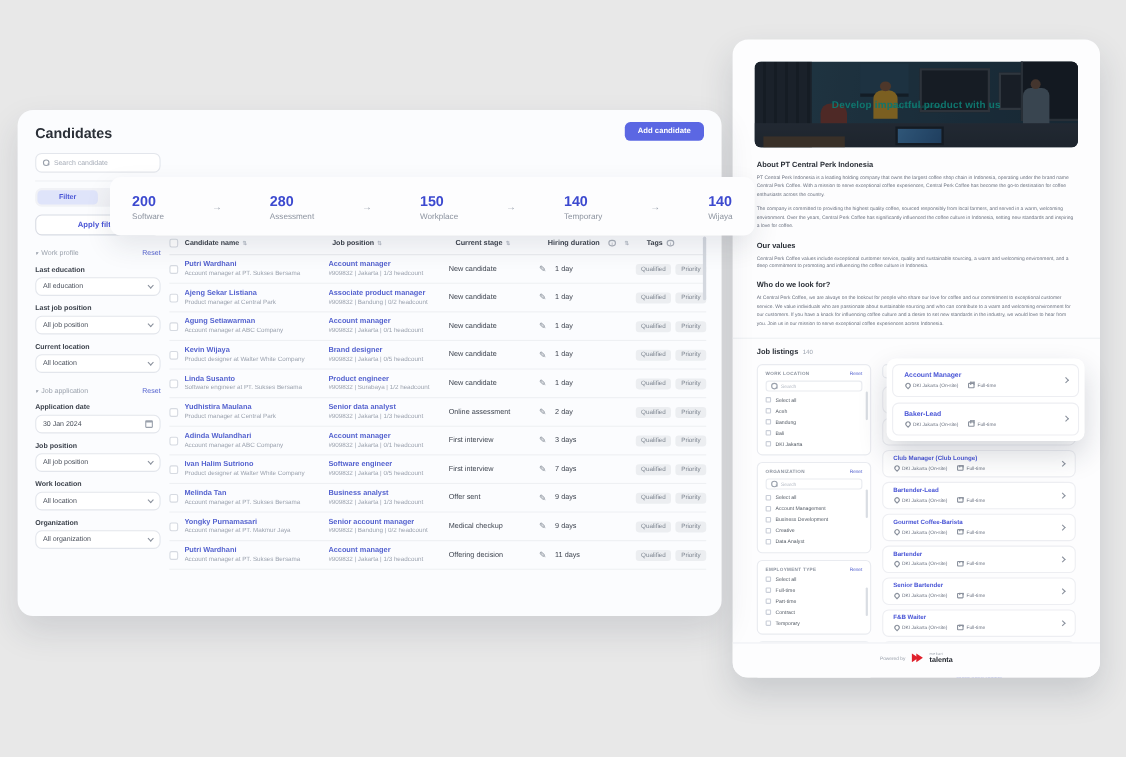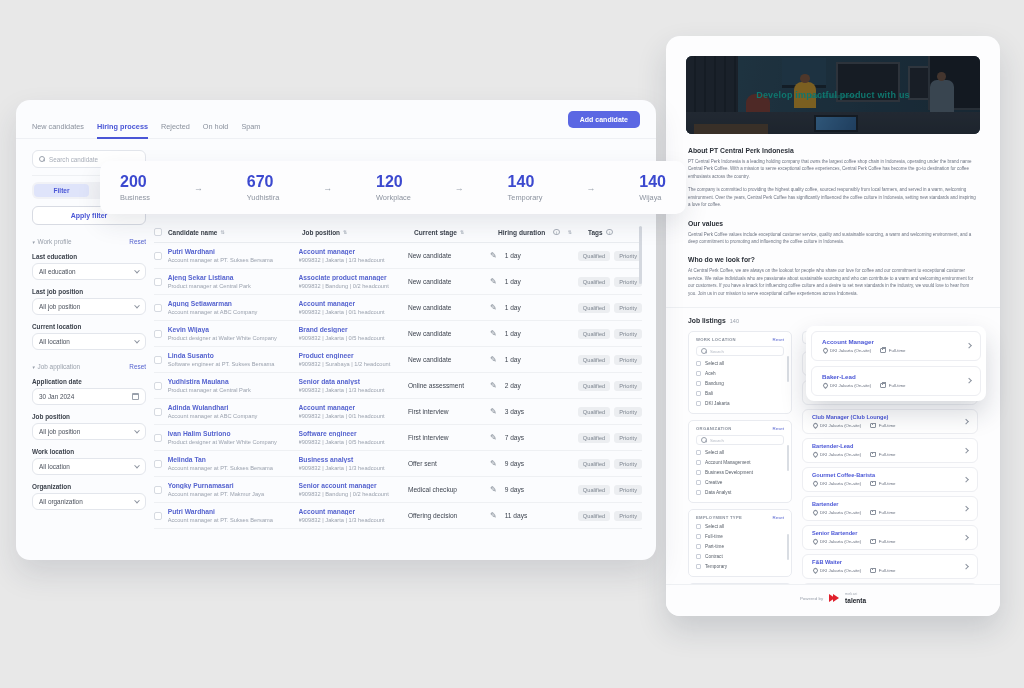--- a/index.html
+++ b/index.html
@@ -128,21 +128,21 @@
   .t-row { display:flex; align-items:center; height:26px; border-bottom:1px solid #eef0f3; }
   .lnk { font-size:6.7px; font-weight:bold; color:#5563cf; cursor:pointer; white-space:nowrap; overflow:hidden; }
   .sub { font-size:5.7px; color:#9ba2ae; margin-top:2px; white-space:nowrap; overflow:hidden; }
   .edit { font-size:8px; color:#7d8590; font-style:normal; cursor:pointer; }
   .chip { background:#eceef1; color:#7d8590; font-size:5.7px; padding:2px 5px; border-radius:3px; }
   .t-scroll { position:absolute; right:0px; top:78px; width:3px; height:58px; background:#d4d8df; border-radius:2px; }
 
   
   .pipeline { position:absolute; left:100px; top:161px; width:586px; height:53px; background:#fdfdfe; border-radius:10px;
     box-shadow:0 10px 24px rgba(40,50,70,.10); z-index:3; display:flex; align-items:center; justify-content:space-between; padding:0 20px; }
-  .stat .num { font-size:16px; font-weight:bold; color:#3c49cf; }
+  .stat .num { font-size:13px; font-weight:bold; color:#3c49cf; }
   .stat .slabel { font-size:7.4px; color:#8b929e; margin-top:2px; }
   .parrow { font-size:9px; color:#9aa2ad; }
 
   
   .overlay-card { position:absolute; left:806px; top:326px; width:180px; background:#fff; border-radius:8px;
     box-shadow:0 12px 26px rgba(30,40,60,.18); z-index:4; padding:5px; }
   .overlay-card .job-card { margin-bottom:5px; padding:6px 10px 7px; }
   .overlay-card .job-card:last-child { margin-bottom:0; }
   .overlay-card .job-title { font-size:6.2px; }
   .pin { position:relative; width:5px; height:5px; flex-shrink:0; }
@@ -489,28 +489,22 @@
         </span>
       <span class="brand-stack">
         <span class="brand-small">mekari</span>
         <span class="brand">talenta</span>
       </span>
     </div>
   </section>
 
   <section class="cand-panel">
     <div class="cp-head">
+      <div class="cp-title">Candidates</div>
       <button class="add-btn">Add candidate</button>
-    </div>
-    <div class="tabs">
-      <span class="tab">New candidates</span>
-      <span class="tab active">Hiring process</span>
-      <span class="tab">Rejected</span>
-      <span class="tab">On hold</span>
-      <span class="tab">Spam</span>
     </div>
 
     <div class="cp-body">
 
       <div class="sb">
         <div class="sb-search">
           <i class="mag"></i>
           <input readonly="" placeholder="Search candidate" style="">
         </div>
         <div class="sb-div"></div>
@@ -881,30 +875,30 @@
             </div>
           </div>
         <i class="t-scroll"></i>
       </div>
     </div>
   </section>
 
   <div class="pipeline">
     <div class="stat">
       <div class="num">200</div>
-      <div class="slabel">Business</div>
+      <div class="slabel">Software</div>
     </div>
     <span class="parrow">→</span>
     <div class="stat">
-      <div class="num">670</div>
-      <div class="slabel">Yudhistira</div>
+      <div class="num">280</div>
+      <div class="slabel">Assessment</div>
     </div>
     <span class="parrow">→</span>
     <div class="stat">
-      <div class="num">120</div>
+      <div class="num">150</div>
       <div class="slabel">Workplace</div>
     </div>
     <span class="parrow">→</span>
     <div class="stat">
       <div class="num">140</div>
       <div class="slabel">Temporary</div>
     </div>
     <span class="parrow">→</span>
     <div class="stat">
       <div class="num">140</div>

